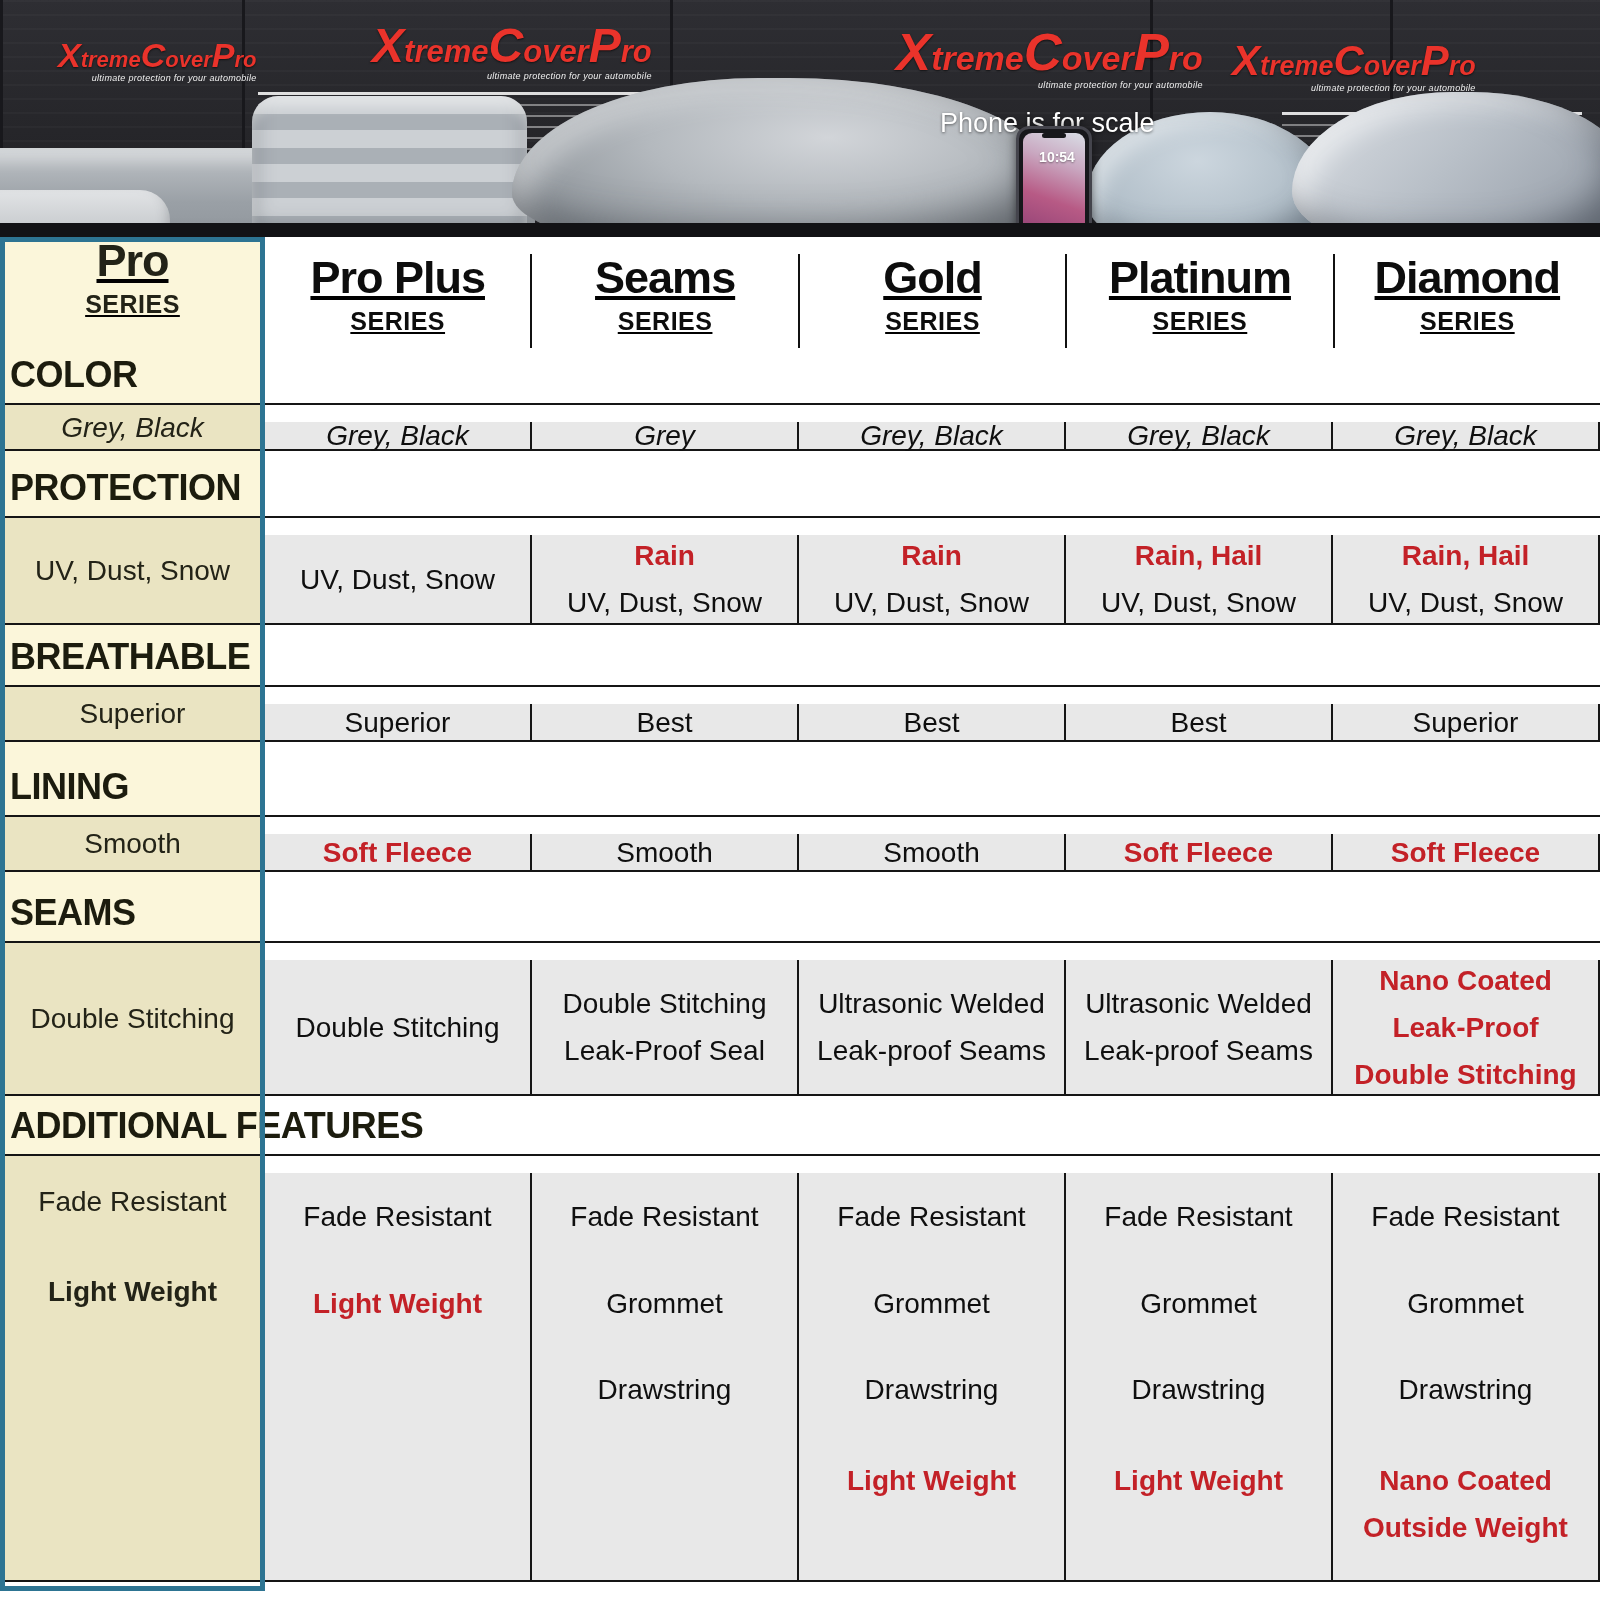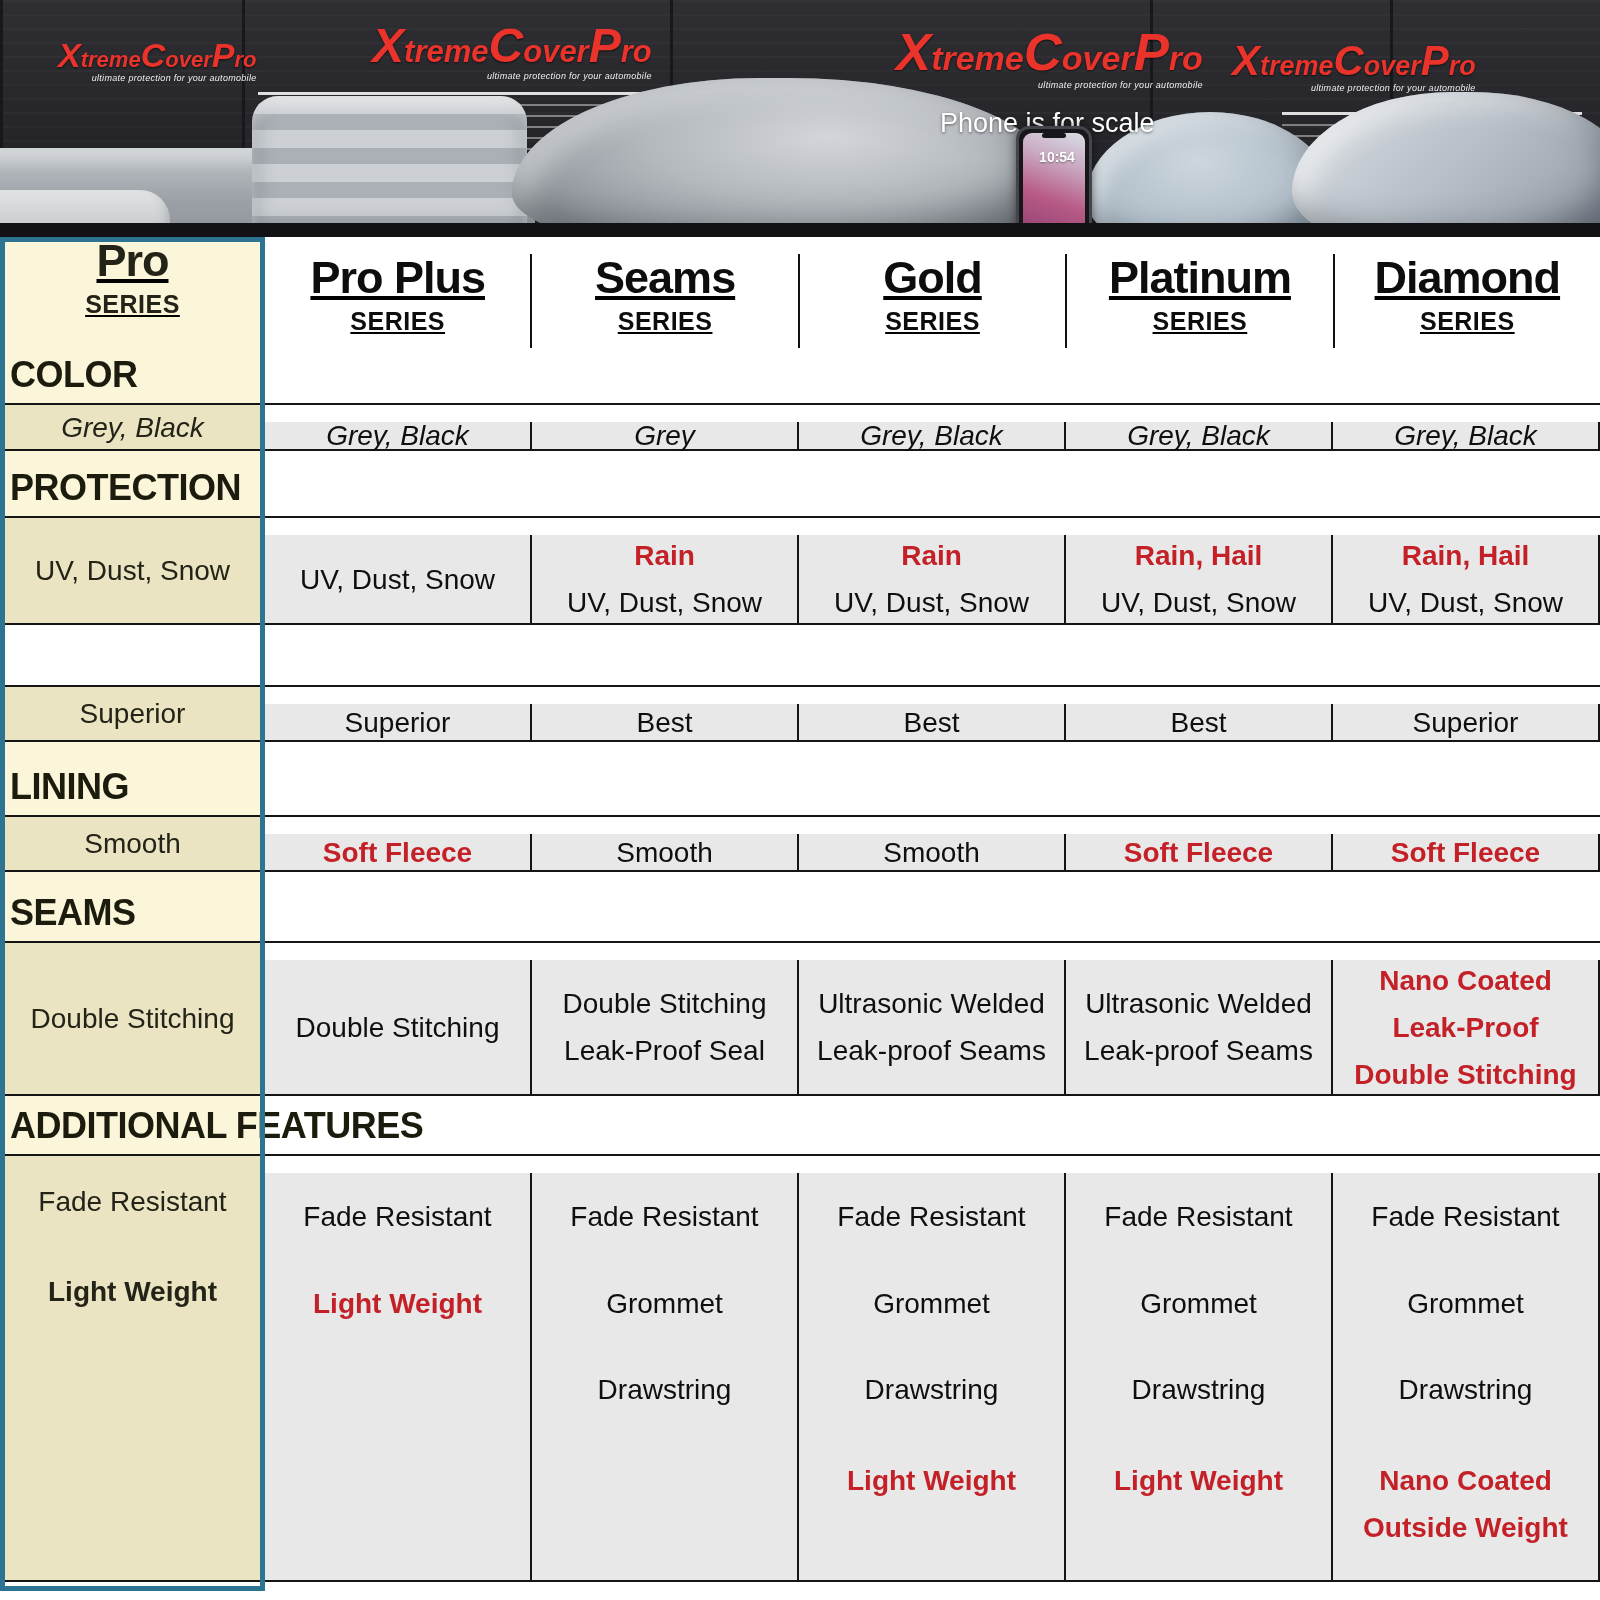--- a/index.html
+++ b/index.html
@@ -247,20 +247,23 @@
         <div class="ln red">Rain, Hail</div>
         <div class="ln">UV, Dust, Snow</div>
       </div>
       <div class="cell flex-cell">
         <div class="ln red">Rain, Hail</div>
         <div class="ln">UV, Dust, Snow</div>
       </div>
     </div>
 
     <div class="row label-row h-l2">
+      <div class="pro-col">
+          <span class="sec-label">BREATHABLE</span>
+        </div>
       <div class="rest"></div>
     </div>
     <div class="row data-row h-d2">
       <div class="cell pro-col">
           <div class="ln">Superior</div>
         </div>
       <div class="cell flex-cell">
           <div class="ln">Superior</div>
         </div>
       <div class="cell flex-cell">

